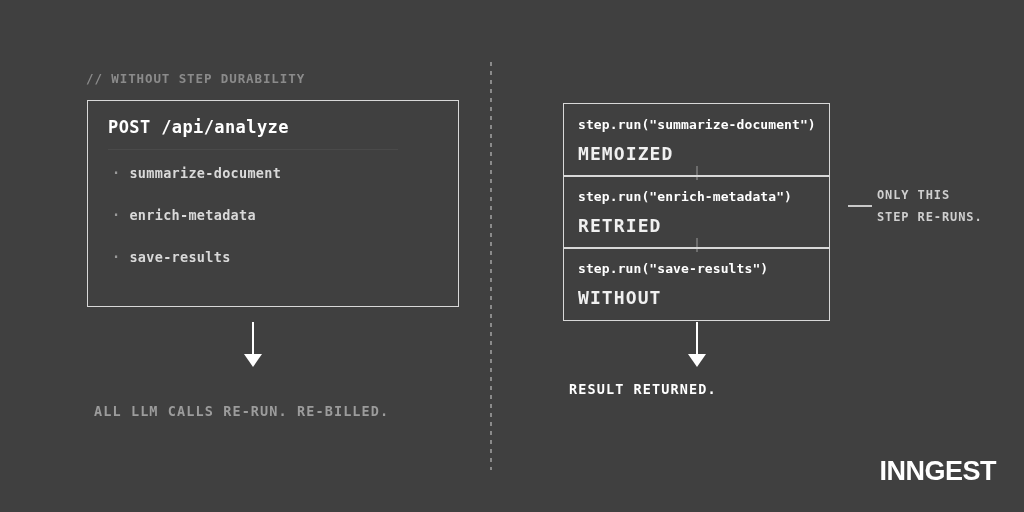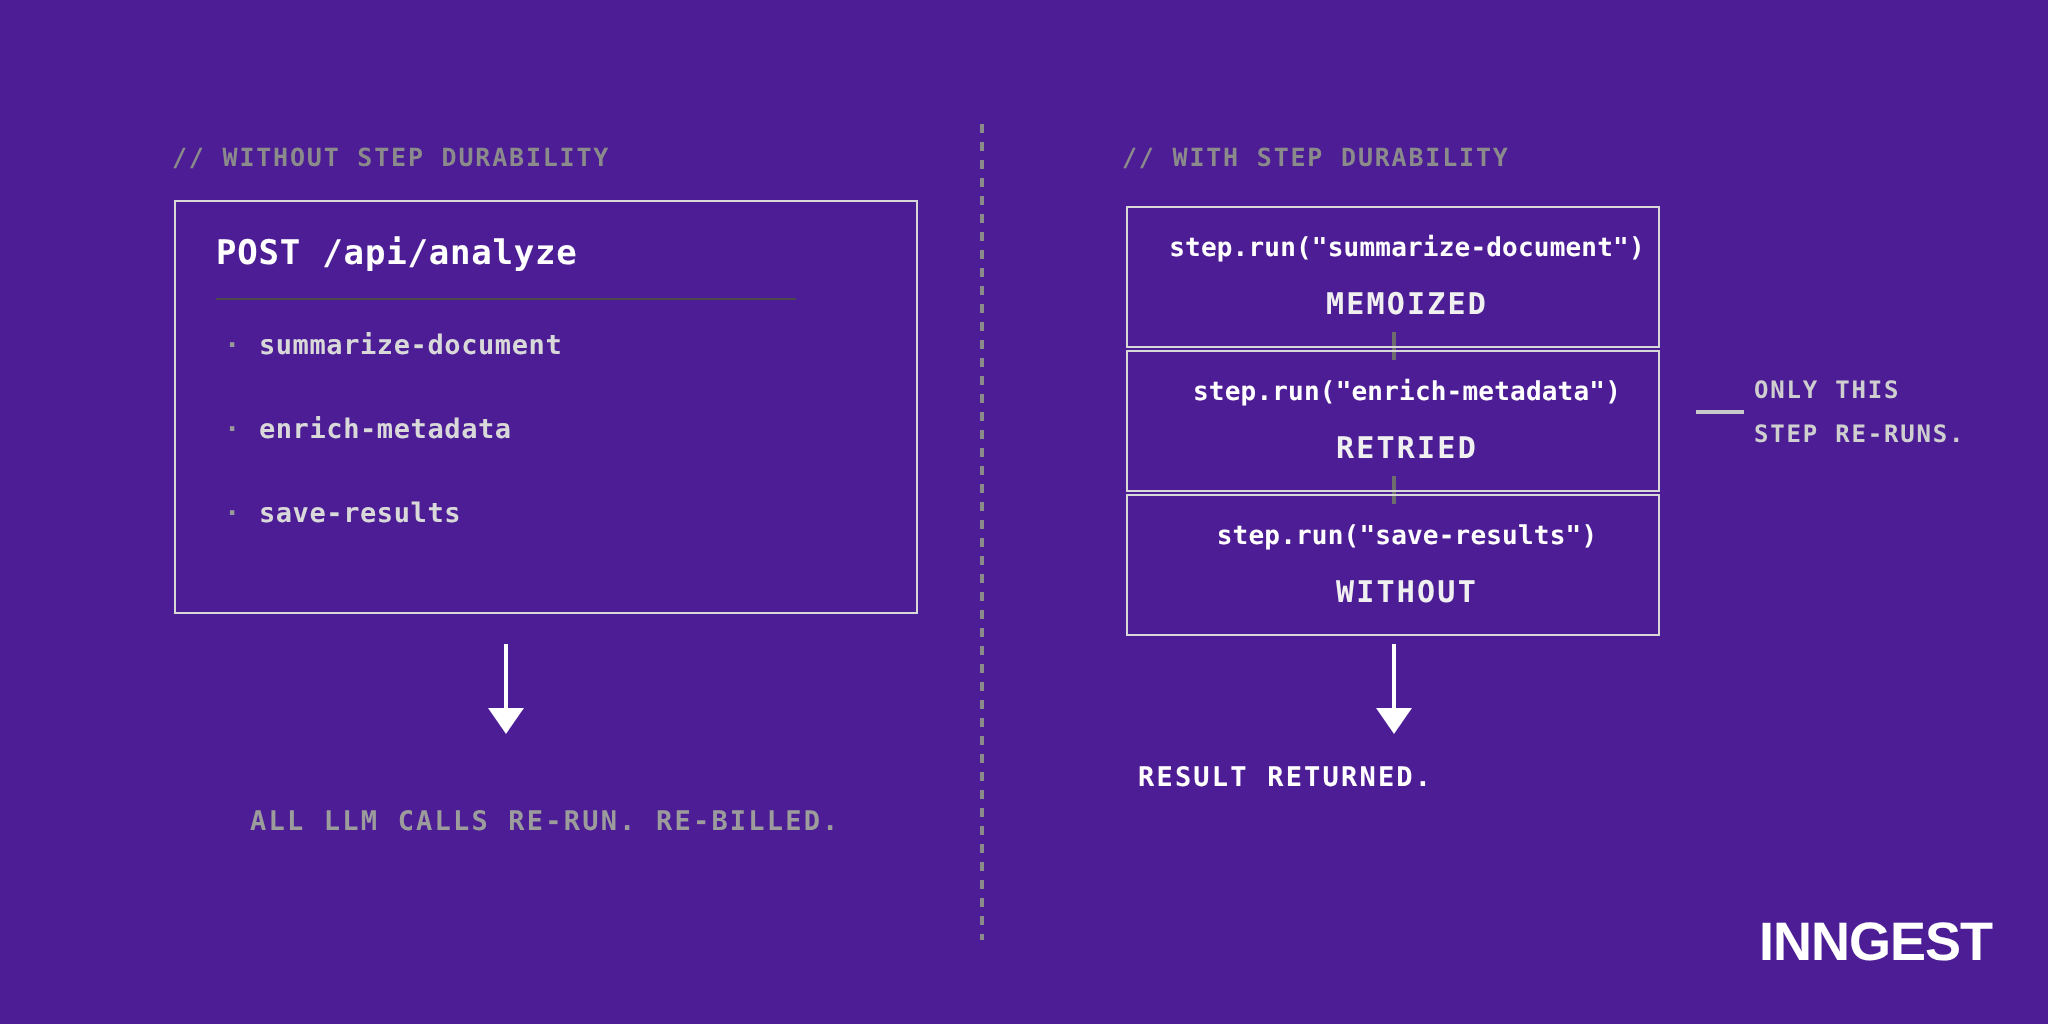--- a/index.html
+++ b/index.html
@@ -5,24 +5,23 @@
 <style>
   html, body {
     margin: 0;
     padding: 0;
     background: #232323;
   }
   #stage {
     position: relative;
     width: 1024px;
     height: 512px;
-    background: #4c1d95;
+    background: #404040;
     overflow: hidden;
     font-family: "DejaVu Sans Mono", "Liberation Mono", monospace;
-    text-align: center;
     -webkit-font-smoothing: antialiased;
   }
 
   
   .comment {
     position: absolute;
     font-size: 12.5px;
     letter-spacing: 0.9px;
     color: #8b8b8b;
     font-weight: 700;
@@ -97,21 +96,21 @@
   }
   .step-call {
     font-size: 13px;
     font-weight: 700;
     color: #ffffff;
     letter-spacing: 0.1px;
     white-space: nowrap;
   }
   .step-status {
     margin-top: 11px;
-    font-size: 15px;
+    font-size: 18px;
     font-weight: 700;
     color: #f0f0f0;
     letter-spacing: 1.1px;
     white-space: nowrap;
   }
   .connector {
     position: absolute;
     left: 696px;
     width: 1.5px;
     background: #6d6d6d;
@@ -164,21 +163,21 @@
   }
   .outcome-secondary {
     position: absolute;
     font-size: 13.5px;
     font-weight: 700;
     color: #9c9c9c;
     letter-spacing: 1.1px;
     white-space: nowrap;
   }
   #outcome-left-1  { left: 94px;  top: 381px; }
-  #outcome-left-2  { left: 94px;  top: 403px; margin-left: 31px; }
+  #outcome-left-2  { left: 94px;  top: 403px; }
   #outcome-right-1 { left: 569px; top: 381px; }
   #outcome-right-2 { left: 569px; top: 403px; }
 
   
   #logo {
     position: absolute;
     right: 28px;
     bottom: 27px;
     font-family: Liberation Sans, sans-serif;
     font-size: 27px;
@@ -210,21 +209,20 @@
     </div>
   </div>
 
   <div class="arrow-stem" style="left:252px; top:322px; height:33px;"></div>
   <div class="arrow-head" style="left:244px; top:354px;"></div>
 
   <div id="outcome-left-2" class="outcome-secondary">ALL LLM CALLS RE-RUN. RE-BILLED.</div>
 
   <div id="divider"></div>
 
-  <div id="comment-right" class="comment">// WITH STEP DURABILITY</div>
 
   <div class="connector" style="top:166px; height:14px;"></div>
   <div class="connector" style="top:238px; height:14px;"></div>
 
   <div class="step-card" style="top:103px;">
     <div class="step-call">step.run("summarize-document")</div>
     <div class="step-status">MEMOIZED</div>
   </div>
 
   <div class="step-card" style="top:175px;">

